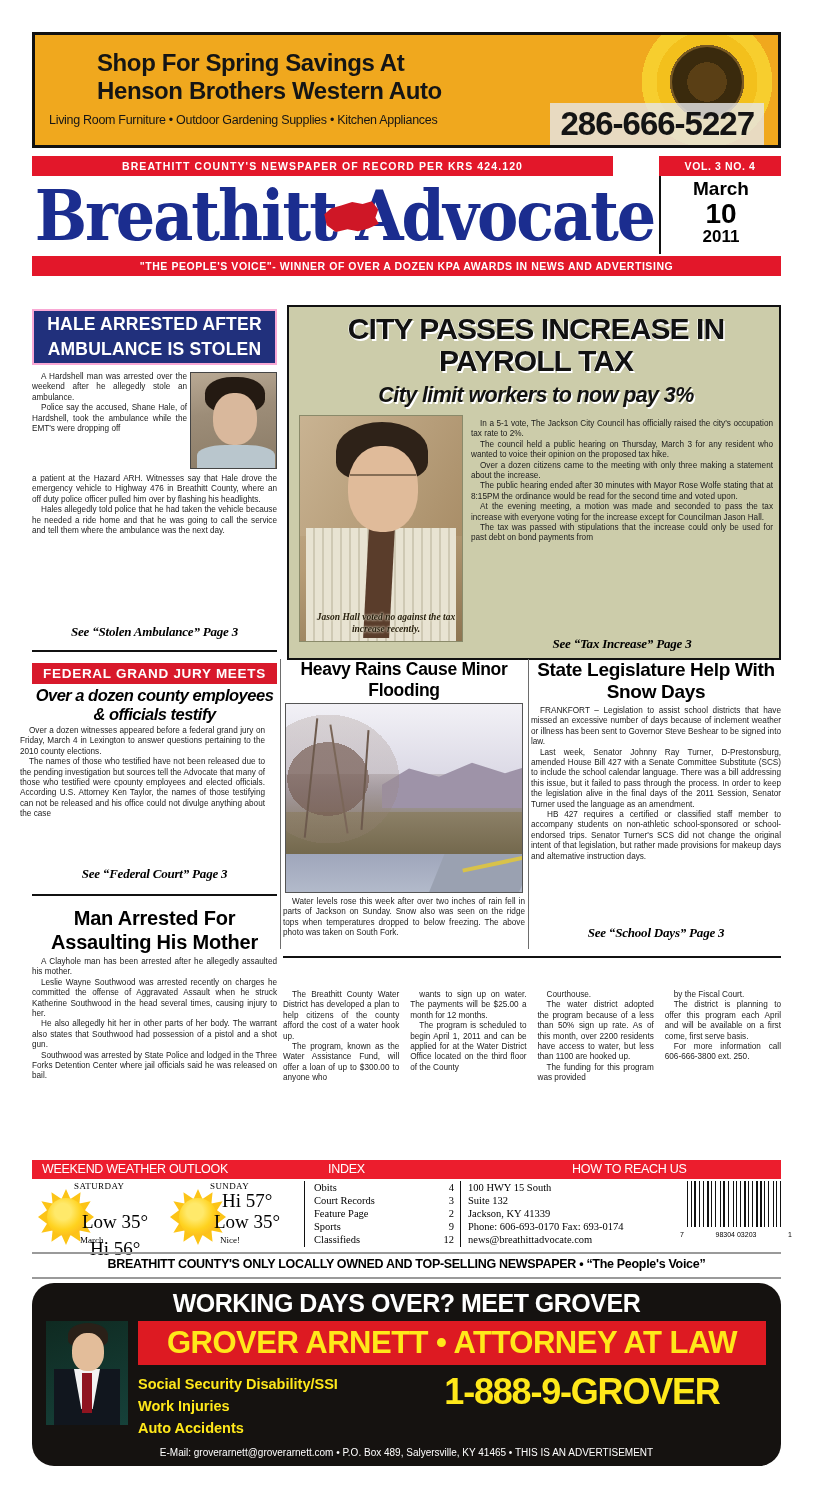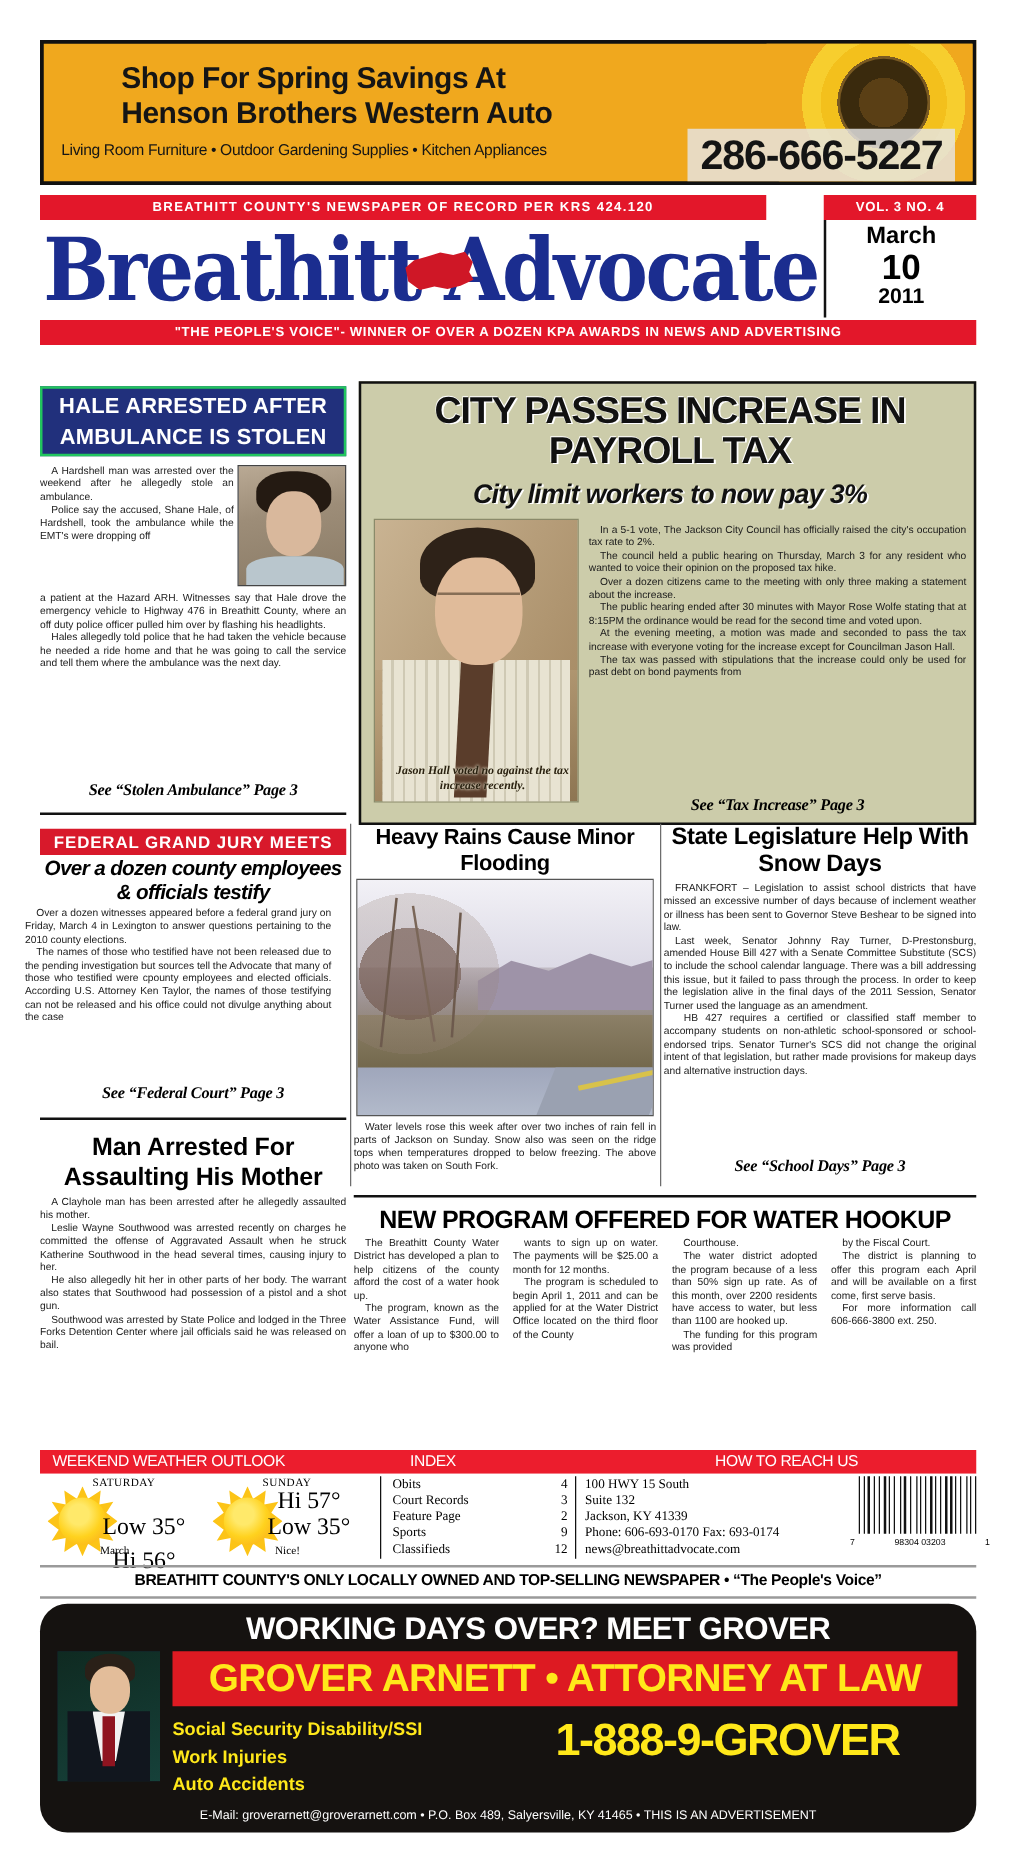--- a/index.html
+++ b/index.html
@@ -40,21 +40,21 @@
   #datebox .d{font-family:"Liberation Sans",sans-serif;font-weight:bold;font-size:28px;line-height:27px;}
   #datebox .y{font-family:"Liberation Sans",sans-serif;font-weight:bold;font-size:17px;}
   #slogan{left:32px;top:256px;width:749px;height:20px;background:#e3172a;color:#fff;font-weight:bold;font-size:10.5px;
        letter-spacing:.55px;display:flex;align-items:center;justify-content:center;}
 
   
   .hrule{background:#111;}
   .vrule{background:#6d6d6d;width:1px;}
 
   
-  #haleHead{left:32px;top:309px;width:245px;height:56px;background:#21307c;border:2px solid #22c55e;color:#fff;
+  #haleHead{left:32px;top:309px;width:245px;height:56px;background:#21307c;border:2px solid #f9a8d4;color:#fff;
      font-weight:bold;font-size:17.5px;letter-spacing:.2px;display:flex;align-items:center;justify-content:center;text-align:center;line-height:25px;}
   #halePhoto{left:190px;top:372px;width:87px;height:97px;border:1px solid #444;overflow:hidden;
      background:linear-gradient(170deg,#b9a994 0%,#9d8d78 40%,#8a7b66 100%);}
   #halePhoto .hair{position:absolute;left:14px;top:4px;width:60px;height:36px;border-radius:45% 45% 38% 38%;background:#241a12;}
   #halePhoto .face{position:absolute;left:22px;top:20px;width:44px;height:52px;border-radius:46%;background:#d9b89c;}
   #halePhoto .body{position:absolute;left:6px;top:72px;width:78px;height:28px;background:#b9c6cd;border-radius:36% 36% 0 0;}
   #haleT1{left:32px;top:372px;width:155px;}
   #haleT2{left:32px;top:474px;width:245px;}
   #haleSee{left:32px;top:624px;width:245px;}
 
@@ -134,21 +134,21 @@
   .idx{position:absolute;font-family:"Liberation Serif",serif;font-size:10.5px;line-height:13px;}
   .reach{position:absolute;font-family:"Liberation Serif",serif;font-size:10.5px;line-height:13px;}
   #barcode{position:absolute;left:655px;top:2px;width:96px;height:50px;display:flex;align-items:flex-start;gap:1px;}
   #barcodeNums{position:absolute;left:648px;top:52px;width:112px;font-family:"Liberation Sans",sans-serif;font-size:7px;
      display:flex;justify-content:space-between;}
 
   #tagline{left:32px;top:1257px;width:749px;height:20px;text-align:center;font-weight:bold;font-size:12.5px;letter-spacing:-0.3px;}
 
   
   #grover{left:32px;top:1283px;width:749px;height:183px;background:#151210;border-radius:22px;overflow:hidden;}
-  #gHead{position:absolute;left:0;top:6px;width:749px;text-align:center;color:#fff;font-weight:bold;font-size:25px;letter-spacing:-0.5px;margin-left:24px;}
+  #gHead{position:absolute;left:0;top:6px;width:749px;text-align:center;color:#fff;font-weight:bold;font-size:25px;letter-spacing:-0.5px;}
   #gPhoto{position:absolute;left:14px;top:38px;width:82px;height:104px;overflow:hidden;background:#123;}
   #gPhoto .bg{position:absolute;inset:0;background:linear-gradient(160deg,#0f2a21,#16413a);}
   #gPhoto .h{position:absolute;left:22px;top:2px;width:40px;height:24px;border-radius:50% 50% 30% 30%;background:#2a2018;}
   #gPhoto .f{position:absolute;left:26px;top:12px;width:32px;height:38px;border-radius:46%;background:#e3bd9a;}
   #gPhoto .s{position:absolute;left:8px;top:48px;width:66px;height:58px;background:#11161e;}
   #gPhoto .sh{position:absolute;left:28px;top:48px;width:26px;height:40px;background:#f2f2f2;clip-path:polygon(0 0,100% 0,72% 100%,28% 100%);}
   #gPhoto .ti{position:absolute;left:36px;top:52px;width:10px;height:40px;background:#8f1420;}
   #gName{position:absolute;left:106px;top:38px;width:628px;height:44px;background:#dd1a22;
      display:flex;align-items:center;justify-content:center;color:#ffe81a;font-weight:bold;font-size:31px;letter-spacing:-0.5px;}
   #gList{position:absolute;left:106px;top:90px;color:#ffe81a;font-weight:bold;font-size:14.5px;line-height:22px;}
@@ -266,21 +266,20 @@
   <div class="blk vrule" style="left:528px;top:659px;height:290px;"></div>
   <div class="blk" id="legHead">State Legislature Help With Snow Days</div>
   <div class="blk body-txt" id="legBody">
     <p>FRANKFORT – Legislation to assist school districts that have missed an excessive number of days because of inclement weather or illness has been sent to Governor Steve Beshear to be signed into law.</p>
     <p>Last week, Senator Johnny Ray Turner, D-Prestonsburg, amended House Bill 427 with a Senate Committee Substitute (SCS) to include the school calendar language. There was a bill addressing this issue, but it failed to pass through the process. In order to keep the legislation alive in the final days of the 2011 Session, Senator Turner used the language as an amendment.</p>
     <p style="text-indent:16px">HB 427 requires a certified or classified staff member to accompany students on non-athletic school-sponsored or school-endorsed trips. Senator Turner's SCS did not change the original intent of that legislation, but rather made provisions for makeup days and alternative instruction days.</p>
   </div>
   <div class="blk seeline" id="legSee">See “School Days”  Page 3</div>
 
   <div class="blk hrule" style="left:283px;top:956px;width:498px;height:2px;"></div>
-  <div class="blk" id="waterHead">NEW PROGRAM OFFERED FOR WATER HOOKUP</div>
   <div class="blk" id="waterCols">
     <div class="wcol body-txt">
         <div style="text-indent: 9px;">The Breathitt County Water District has developed a plan to help citizens of the county afford the cost of a water hook up.</div>
         <div style="text-indent: 9px;">The program, known as the Water Assistance Fund, will offer a loan of up to $300.00 to anyone who</div>
       </div>
     <div class="wcol body-txt">
         <div style="text-indent: 9px;">wants to sign up on water. The payments will be $25.00 a month for 12 months.</div>
         <div style="text-indent: 9px;">The program is scheduled to begin April 1, 2011 and can be applied for at the Water District Office located on the third floor of the County</div>
       </div>
     <div class="wcol body-txt">

